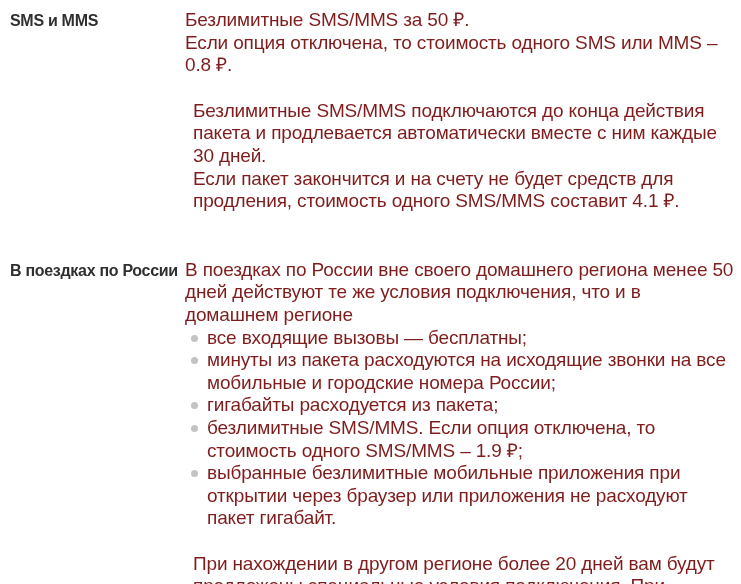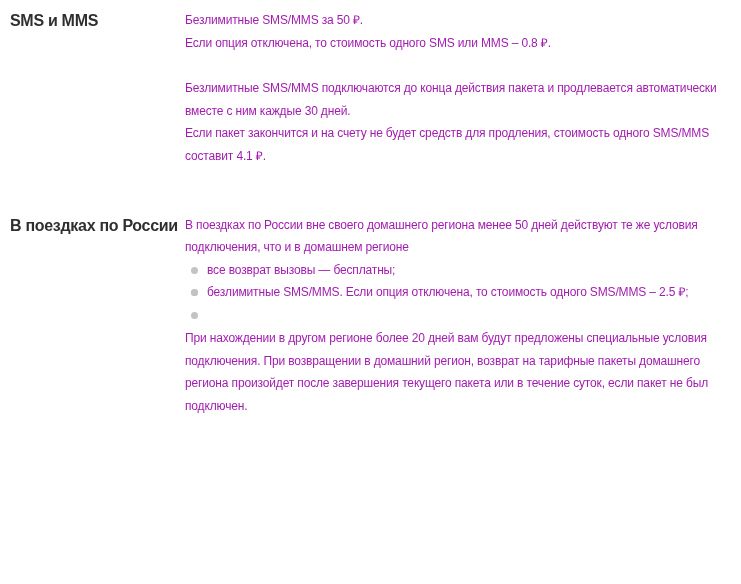--- a/index.html
+++ b/index.html
@@ -27,27 +27,28 @@
   }
   .section-label {
     font-size: 16px;
     font-weight: bold;
     letter-spacing: -0.3px;
     color: #2f2f2f;
     line-height: 22px;
     padding-top: 1px;
   }
   .section-content {
-    font-size: 12px;
+    font-size: 19px;
     line-height: 22.6px;
     letter-spacing: -0.15px;
-    color: #a21caf;
+    color: #7f1d1d;
   }
   .block-gap {
     margin-top: 23px;
+    margin-left: 8px;
   }
   .bullet-list {
     list-style: none;
   }
   .bullet-item {
     position: relative;
     padding-left: 22px;
   }
   .bullet-dot {
     position: absolute;
@@ -80,31 +81,37 @@
 
   <div class="section">
     <div class="section-label">В поездках по России</div>
     <div class="section-content">
       <div>
         <div>В поездках по России вне своего домашнего региона менее 50 дней действуют те же условия подключения, что и в домашнем регионе</div>
       </div>
       <ul class="bullet-list">
         <li class="bullet-item">
           <span class="bullet-dot"></span>
-          <span>все возврат вызовы — бесплатны;</span>
+          <span>все входящие вызовы — бесплатны;</span>
         </li>
         <li class="bullet-item">
           <span class="bullet-dot"></span>
+          <span>минуты из пакета расходуются на исходящие звонки на все мобильные и городские номера России;</span>
         </li>
         <li class="bullet-item">
           <span class="bullet-dot"></span>
-          <span>безлимитные SMS/MMS. Если опция отключена, то стоимость одного SMS/MMS – 2.5 ₽;</span>
+          <span>гигабайты расходуется из пакета;</span>
         </li>
         <li class="bullet-item">
           <span class="bullet-dot"></span>
+          <span>безлимитные SMS/MMS. Если опция отключена, то стоимость одного SMS/MMS – 1.9 ₽;</span>
+        </li>
+        <li class="bullet-item">
+          <span class="bullet-dot"></span>
+          <span>выбранные безлимитные мобильные приложения при открытии через браузер или приложения не расходуют пакет гигабайт.</span>
         </li>
       </ul>
       <div class="block-gap">
         <div>При нахождении в другом регионе более 20 дней вам будут предложены специальные условия подключения. При возвращении в домашний регион, возврат на тарифные пакеты домашнего региона произойдет после завершения текущего пакета или в течение суток, если пакет не был подключен.</div>
       </div>
     </div>
   </div>
 
 </div>
 

